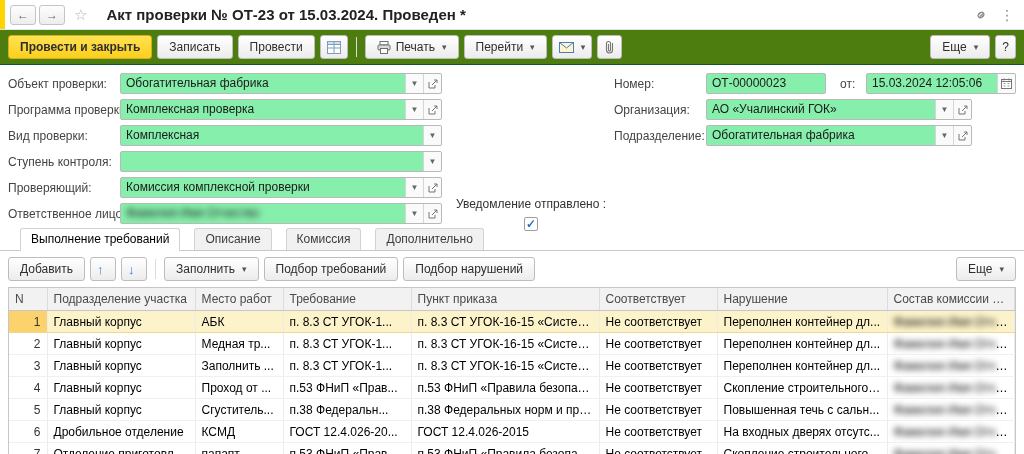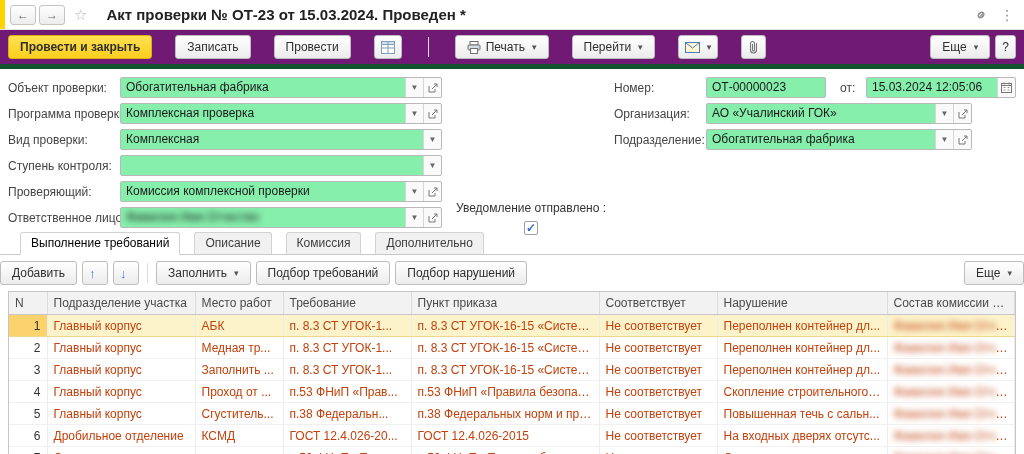--- a/index.html
+++ b/index.html
@@ -13,22 +13,22 @@
     background:#ffd400; }
   .navbtn { width:26px; height:20px; border:1px solid #c4c4c4; border-radius:3px;
     background:linear-gradient(#fefefe,#ededed); color:#666; font-size:12px;
     display:flex; align-items:center; justify-content:center; margin-right:3px; cursor:pointer; }
   .star { color:#b5b5b5; font-size:15px; margin:0 8px 0 6px; }
   .doc-title { font-size:15px; font-weight:600; color:#222; white-space:nowrap;margin-left:11px; }
   .titlebar-right { margin-left:auto; display:flex; align-items:center; gap:12px; padding-right:10px; }
   .tb-ic { color:#8a8a8a; display:flex; align-items:center; cursor:pointer; font-size:14px; }
 
   
-  .cmdbar { display:flex; align-items:center; gap:23px; padding:5px 8px; background:#701a75;
-    border-bottom:5px solid #14532d; }
+  .cmdbar { display:flex; align-items:center; gap:5px; padding:5px 8px; background:#4d7c0f;
+    border-bottom:1px solid #14532d; }
   .btn { display:inline-flex; align-items:center; gap:5px; height:24px; padding:0 11px;
     border:1px solid #bdbdbd; border-radius:3px; background:linear-gradient(#ffffff,#ececec);
     font-size:12px; color:#2e2e2e; cursor:pointer; white-space:nowrap; }
   .btn.primary { background:linear-gradient(#ffe154,#fccf1d); border-color:#d9b012; font-weight:bold; }
   .btn.iconbtn { padding:0 6px; }
   .caret { font-size:9px; color:#555; margin-left:2px; }
   .vsep { width:1px; height:20px; background:#dcdcdc; margin:0 3px; }
   .cmd-right { margin-left:auto; display:flex; gap:5px; }
 
   
@@ -53,33 +53,33 @@
   .checkbox.checked .mark { visibility:visible; }
 
   
   .tabs { display:flex; align-items:flex-end; padding:0 0 0 8px; border-bottom:1px solid #c9c9c9;
     background:#fff; height:24px; gap:2px; }
   .tab { padding:3px 10px 4px; border:1px solid #d2d2d2; border-bottom:none;
     border-radius:3px 3px 0 0; background:#f1f1f1; color:#3d3d3d; cursor:pointer;margin-left:12px; }
   .tab.active { background:#fff; position:relative; top:1px; padding-bottom:5px; color:#000; }
 
   
-  .tblbar { display:flex; align-items:center; gap:5px; padding:6px 0; background:#fff; }
+  .tblbar { display:flex; align-items:center; gap:5px; padding:6px 8px; background:#fff; }
   .arrowbtn { width:26px; }
   .arrow-up { color:#3a7bd5; font-weight:bold; font-size:13px; }
   .arrow-down { color:#3a7bd5; font-weight:bold; font-size:13px; }
 
   
   .tablewrap { margin:0 8px; border:1px solid #c6c6c6; }
   table { border-collapse:collapse; width:100%; table-layout:fixed; }
   th { background:#f2f2f2; color:#4a4a4a; font-weight:normal; text-align:left;
     padding:4px 6px; border-right:1px solid #dcdcdc; border-bottom:1px solid #c6c6c6;
     white-space:nowrap; overflow:hidden; text-overflow:ellipsis; }
   td { padding:3px 6px; border-right:1px solid #ececec; border-bottom:1px solid #f0f0f0;
-    white-space:nowrap; overflow:hidden; text-overflow:ellipsis; color:#c2410c; height:22px; }
+    white-space:nowrap; overflow:hidden; text-overflow:ellipsis; color:#000000; height:22px; }
   td.num { text-align:right; color:#333; }
   tr.selected td { background:#fdf3cb; border-bottom-color:#ecd98f; }
   tr.selected td:first-child { background:#fbd26b; }
 </style>
 </head>
 <body>
 
 <div class="titlebar">
   <span class="navbtn">←</span>
   <span class="navbtn">→</span>

